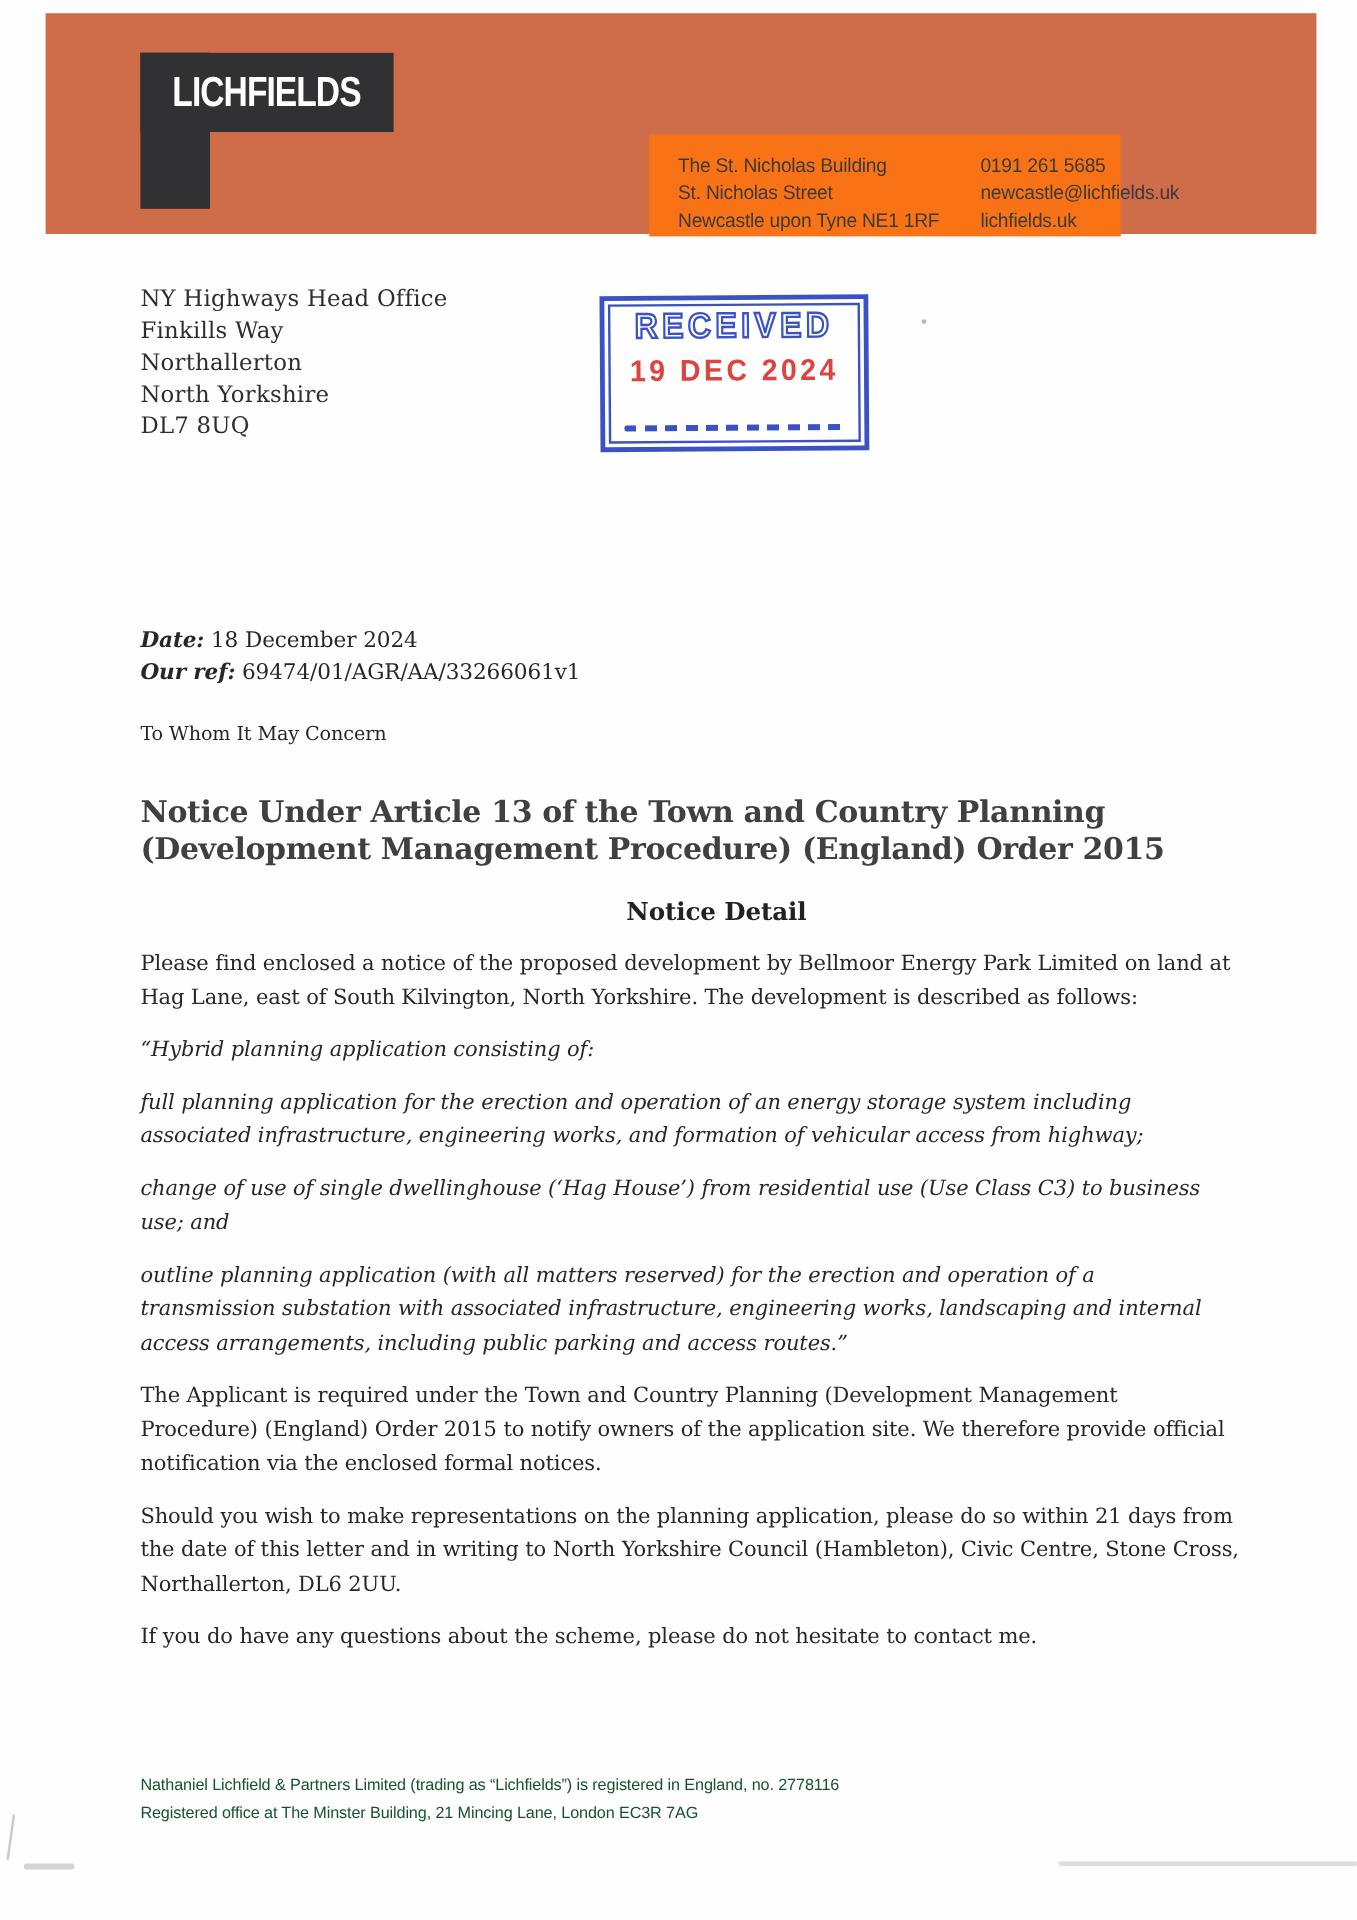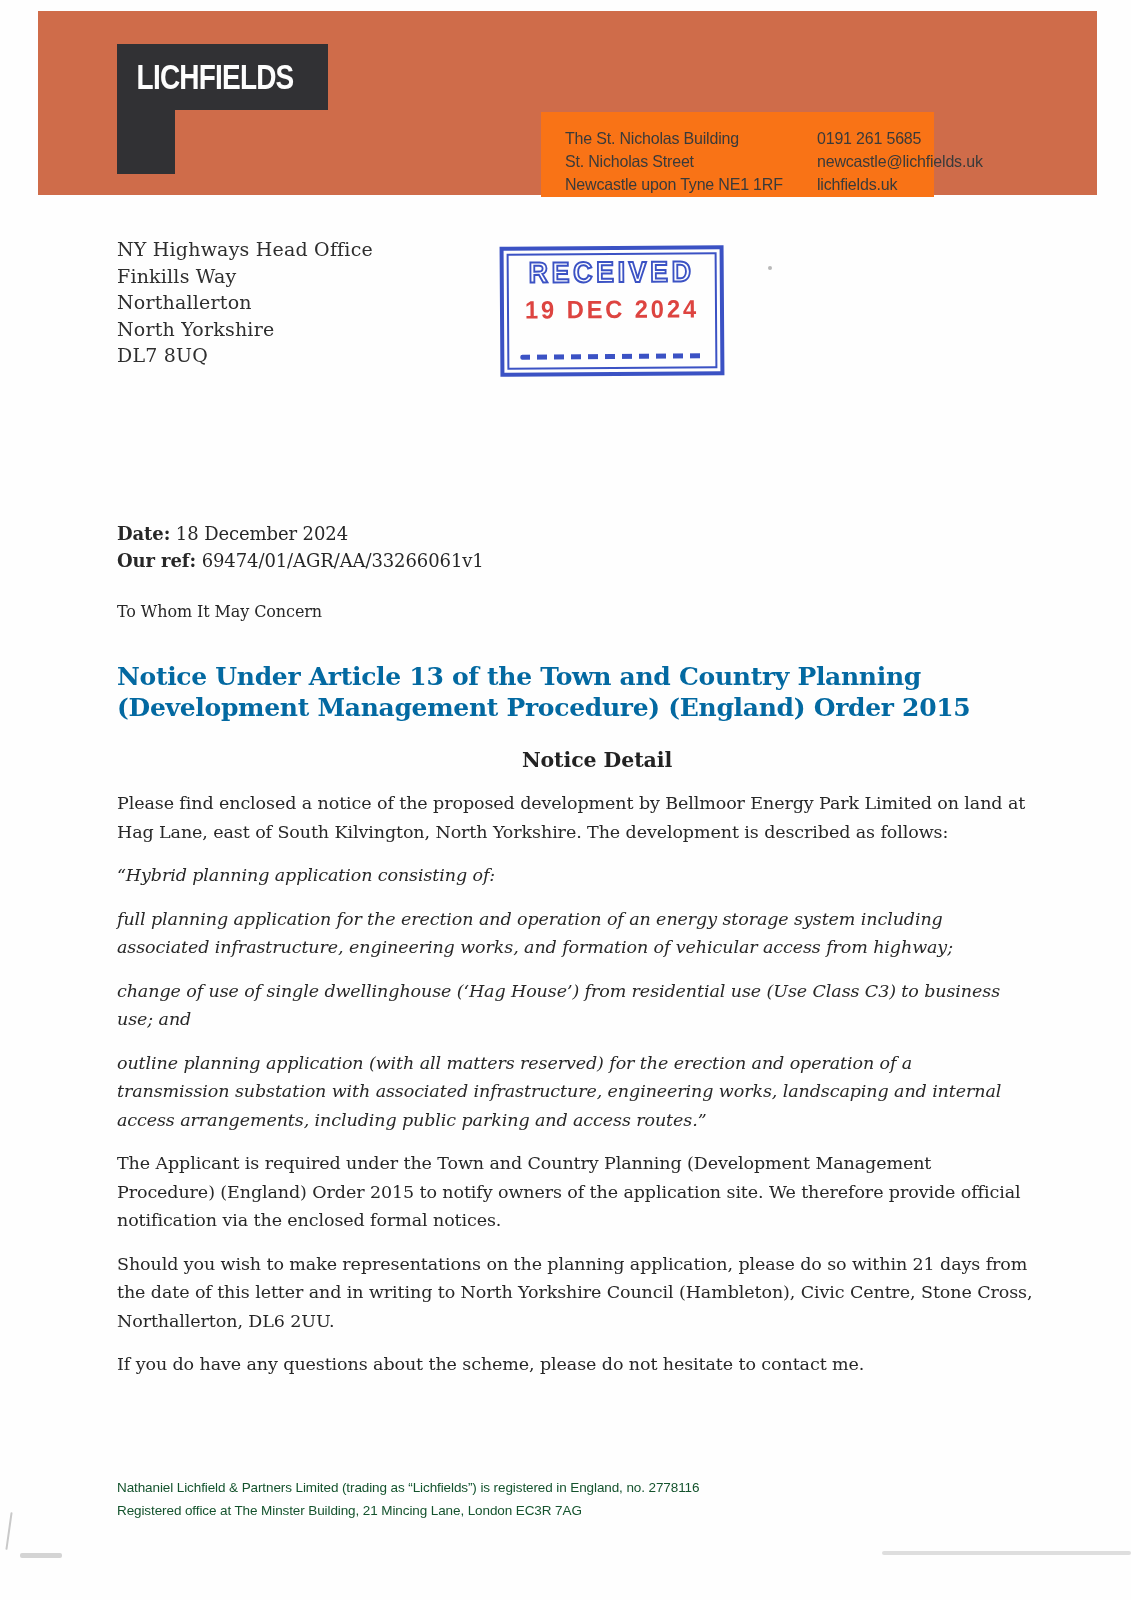--- a/index.html
+++ b/index.html
@@ -24,21 +24,21 @@
     position:absolute;left:38px;top:11px;width:1059px;height:184px;
     background:var(--brand_orange,#cf6c4a);
   }
   .logo-stem{
     position:absolute;left:79px;top:33px;width:58px;height:130px;
     background:var(--logo_black,#313134);
   }
   .logo-bar{
     position:absolute;left:79px;top:33px;width:211px;height:66px;
     background:var(--logo_black,#313134);
-    display:flex;align-items:center;justify-content:flex-start;
+    display:flex;align-items:center;justify-content:center;
   }
   .logo-text{
     font-family:"Liberation Sans", sans-serif;
     font-weight:bold;font-size:35px;color:#fdfdfd;
     letter-spacing:-1px;transform:scaleX(0.8);
     white-space:nowrap;
   }
   .contact-box{
     position:absolute;left:503px;top:101px;width:393px;height:85px;
     background:#f97316;
@@ -91,25 +91,25 @@
     border-radius:2px;
   }
 
   
   .letter{
     position:absolute;left:117px;top:520px;width:960px;
     font-size:17.5px;line-height:28.5px;color:#272727;
     letter-spacing:-0.1px;
   }
   .meta-line{font-size:18px;line-height:27px;white-space:pre-line;}
-  .meta-line b{font-weight:bold;}
+  .meta-line b{font-weight:bold;font-style:italic;}
   .salutation{margin-top:24px;font-size:16px;line-height:27px;}
   .heading{
     margin-top:36px;font-size:25px;line-height:31px;font-weight:bold;
-    letter-spacing:-0.3px;white-space:pre-line;color:#0369a1;
+    letter-spacing:-0.3px;white-space:pre-line;color:#404040;
   }
   .subheading{margin-top:24px;font-size:20.5px;line-height:27px;font-weight:bold;color:#222;text-align:center;}
   .para{margin-top:15px;white-space:pre-line;}
   .para.italic{font-style:italic;}
 
   
   .footer{
     position:absolute;left:117px;top:1477px;
     font-family:"Liberation Sans", sans-serif;
     font-size:13.5px;line-height:22.5px;color:#14532d;

